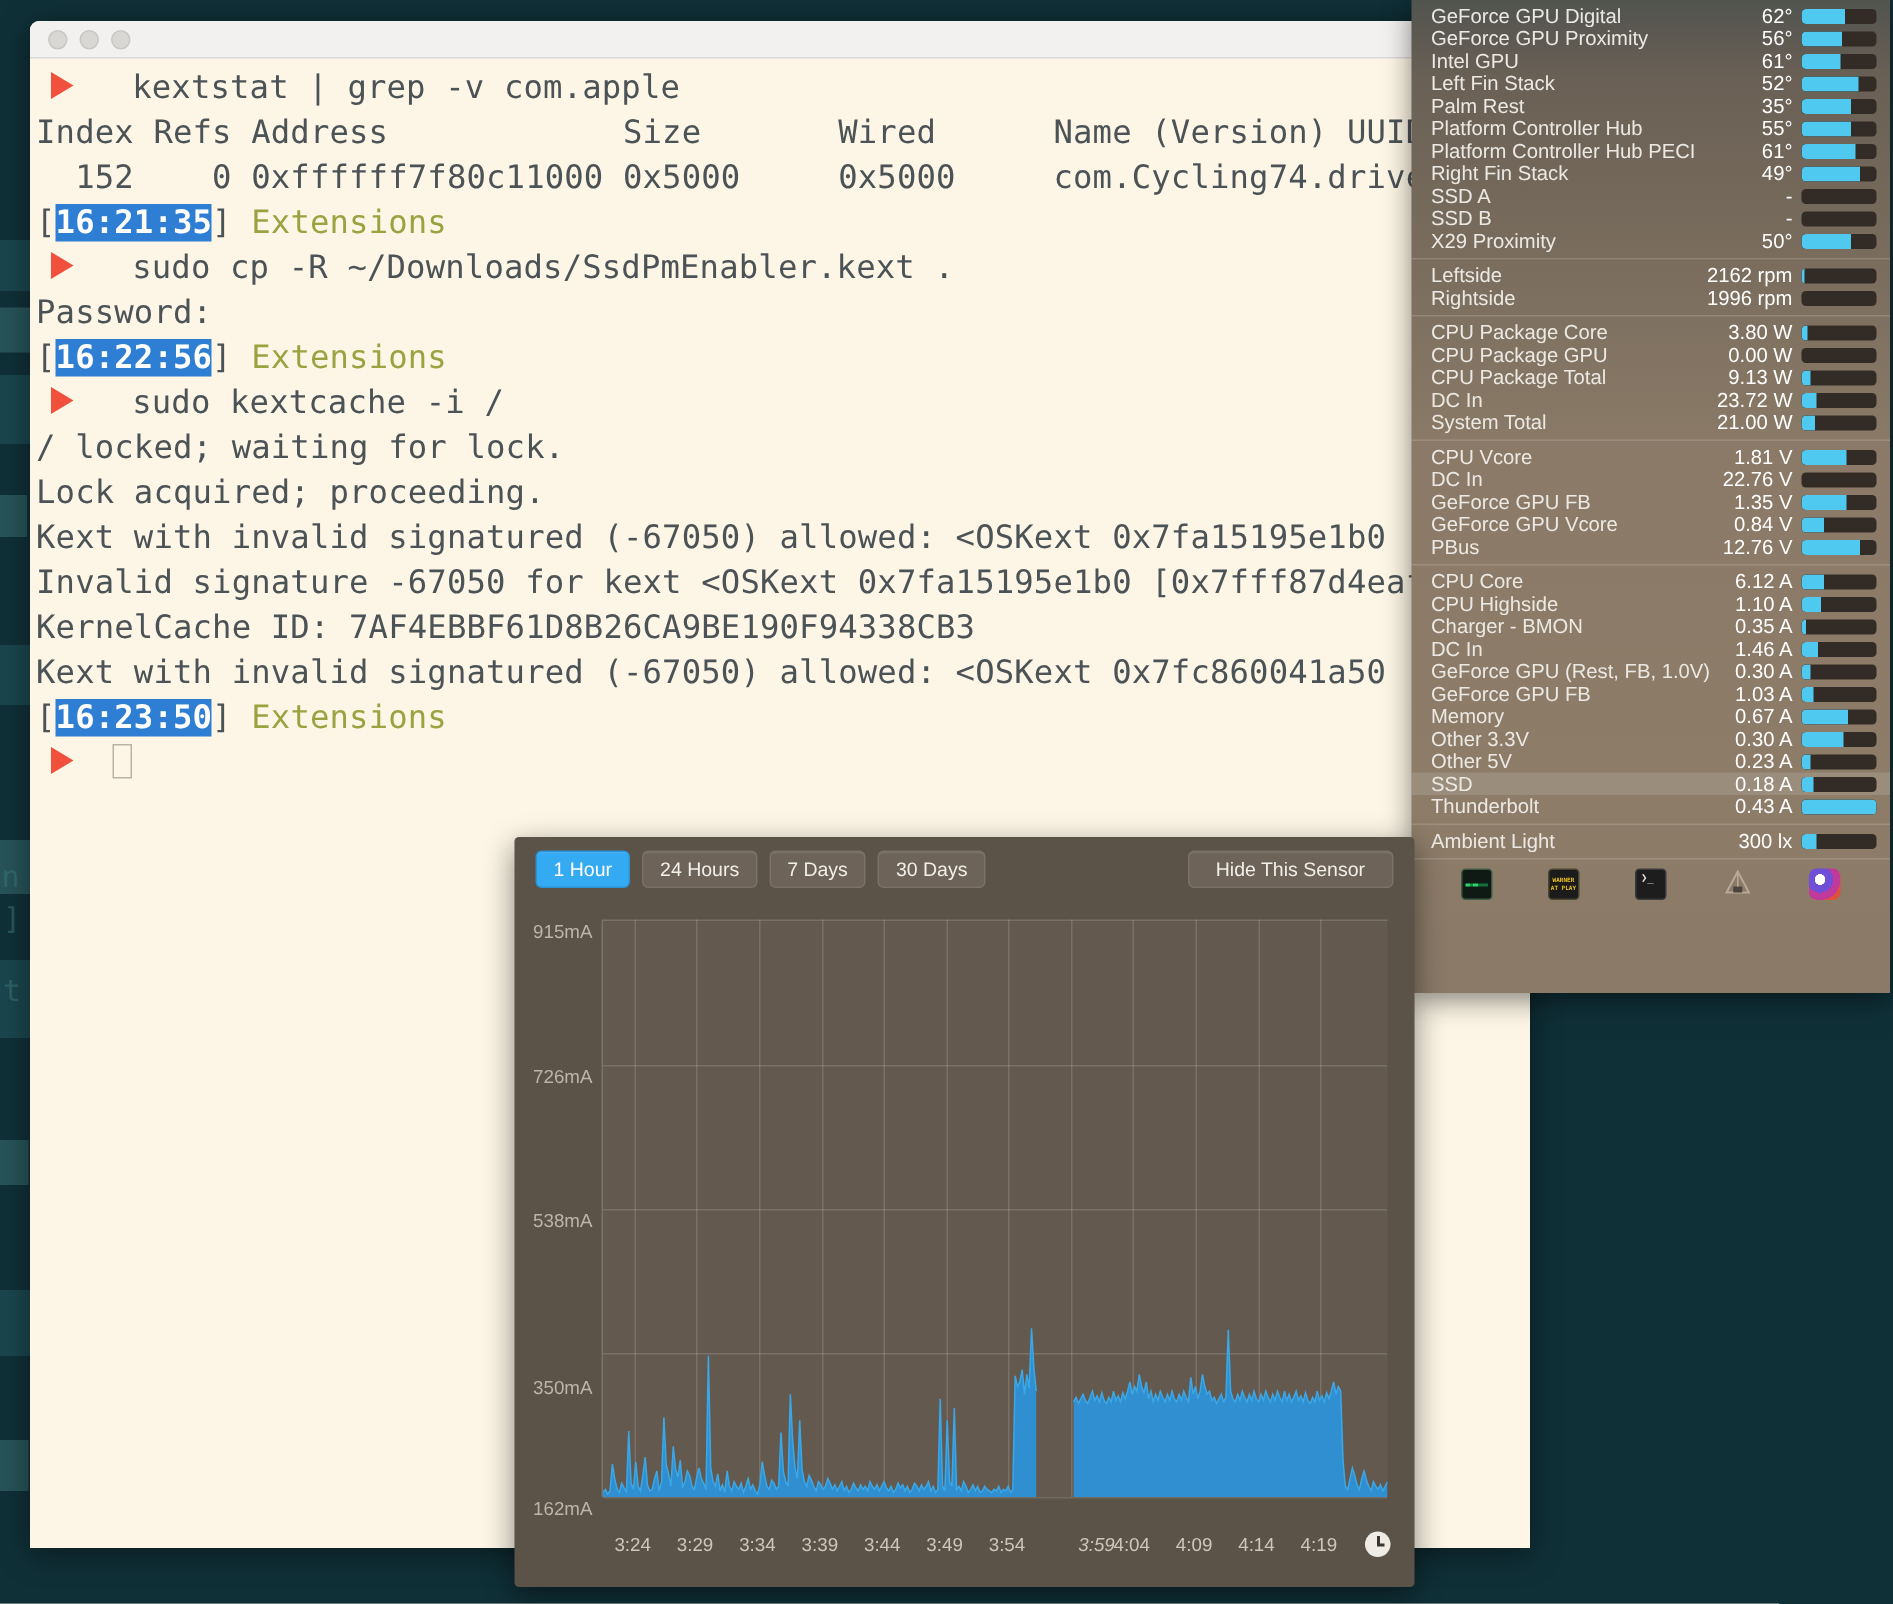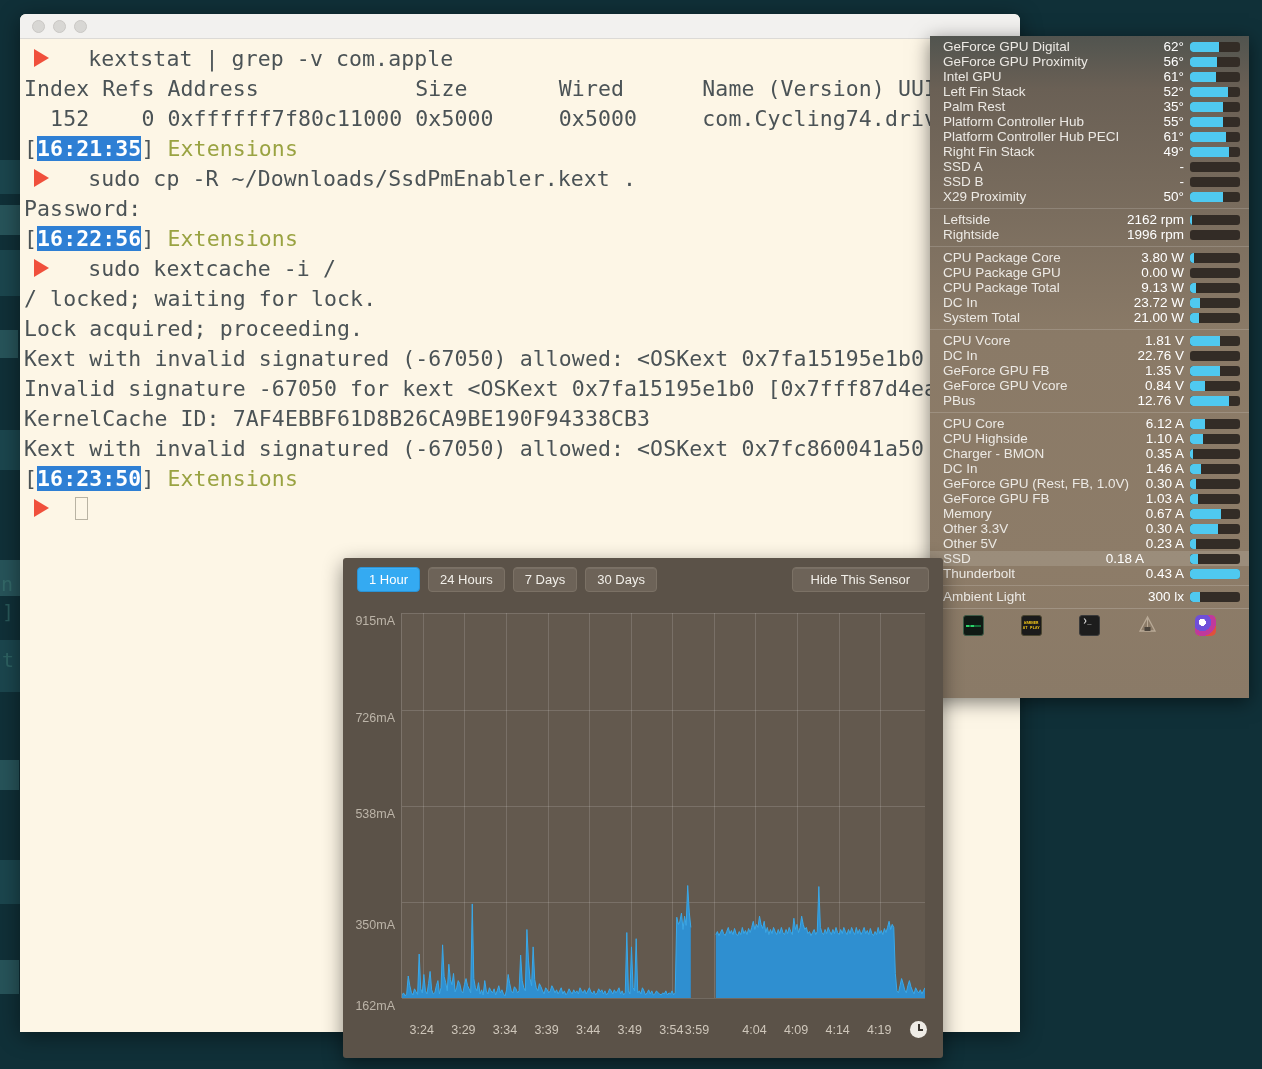--- a/index.html
+++ b/index.html
@@ -56,35 +56,34 @@
   .ts { background: #2e7fd4; color: #ffffff; font-weight: bold; }
   .ext { color: #9aa342; }
   .cursor-block {
     display: inline-block; width: 13px; height: 23px;
     border: 1px solid #b9b3a3; background: #fdf6e6;
     vertical-align: -4px; margin-left: 26px;
   }
 
   
   #sensor-panel {
-    position: absolute; right: 13px; top: 0;
+    position: absolute; right: 2px; top: 0;
     width: 319px; height: 662px;
     background: linear-gradient(180deg,#51544f 0%, #6a6055 8%, #8a7a67 45%, #8d7c68 80%, #8a7a67 100%);
     box-shadow: 0 4px 18px rgba(0,0,0,.5);
     font-size: 13.5px; color: #e9e6e1;
     overflow: hidden;
-    margin-top: 36px;
   }
   .sgroup { padding: 3px 0 4px 0; }
   .sgroup + .sgroup { border-top: 1px solid rgba(255,255,255,.16); }
   .srow {
     display: flex; align-items: center;
     height: 15px; padding: 0 9px 0 13px;
   }
-  .srow.sel { background: rgba(255,255,255,.13); gap: 40px; }
+  .srow.sel { background: rgba(255,255,255,.13); }
   .srow .slabel { flex: 1; color: #ece9e4; white-space: nowrap; overflow: hidden; }
   .srow .sval { color: #ffffff; text-align: right; padding-right: 6px; white-space: nowrap; }
   .bar {
     width: 50px; height: 10px; border-radius: 3px;
     background: #332c26; overflow: hidden; flex: none;
   }
   .bar > i { display: block; height: 100%; background: #4fc9f0; border-radius: 3px 0 0 3px; }
 
   #dock-strip {
     border-top: 1px solid rgba(255,255,255,.18);
@@ -514,19 +513,19 @@
 
   <div id="xaxis">
     <div id="clock-icon"></div>
   <div class="xt" style="left: 78.7937px;">3:24</div>
       <div class="xt" style="left: 120.381px;">3:29</div>
       <div class="xt" style="left: 161.968px;">3:34</div>
       <div class="xt" style="left: 203.556px;">3:39</div>
       <div class="xt" style="left: 245.143px;">3:44</div>
       <div class="xt" style="left: 286.73px;">3:49</div>
       <div class="xt" style="left: 328.317px;">3:54</div>
-      <div class="xt" style="left: 354px;">3:59</div>
+      <div class="xt" style="left: 388px; font-style: italic;">3:59</div>
       <div class="xt" style="left: 411.492px;">4:04</div>
       <div class="xt" style="left: 453.079px;">4:09</div>
       <div class="xt" style="left: 494.667px;">4:14</div>
       <div class="xt" style="left: 536.254px;">4:19</div>
     </div>
 </div>
 
 </body></html>

